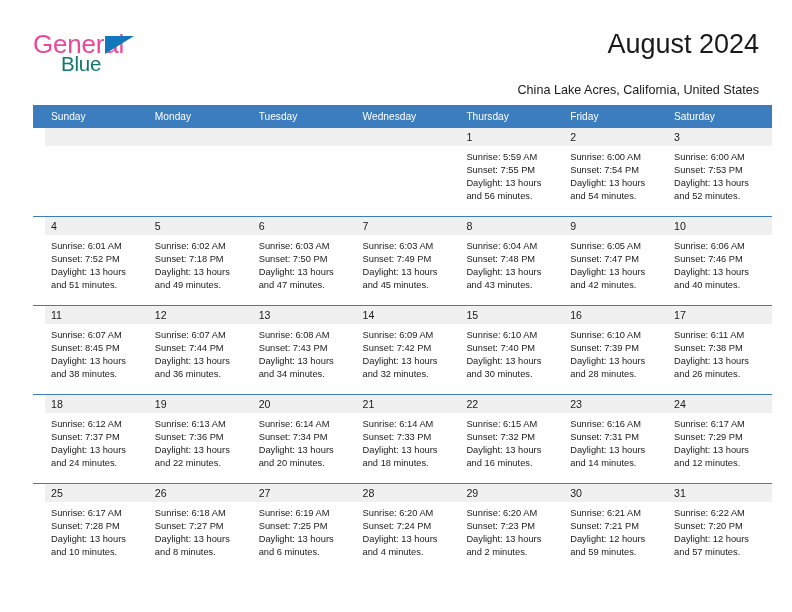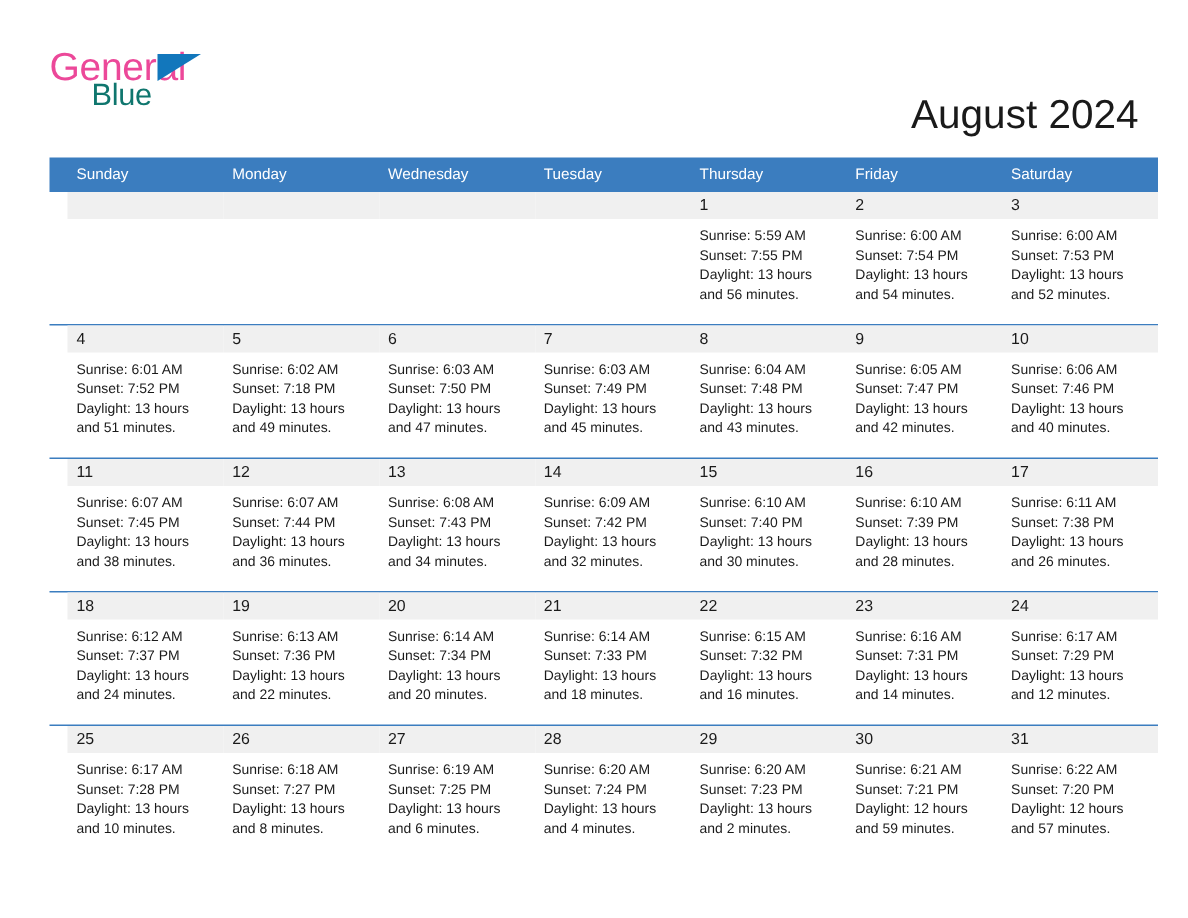--- a/index.html
+++ b/index.html
@@ -68,21 +68,20 @@
     right: 33px;
     top: 28px;
     text-align: right;
   }
   .cal-title {
     font-size: 27px;
     font-weight: normal;
     color: #1a1a1a;
     line-height: 32px;
     white-space: nowrap;
-    margin-top: 32px;
   }
   .cal-sub {
     margin-top: 23px;
     font-size: 12.6px;
     color: #1a1a1a;
     line-height: 15px;
     white-space: nowrap;
   }
 
   
@@ -161,22 +160,22 @@
       <div class="cal-sub">China Lake Acres, California, United States</div>
     </div>
 
   </div>
 
   <div class="calendar">
 
     <div class="cal-row cal-head">
       <div class="cell">Sunday</div>
       <div class="cell">Monday</div>
+      <div class="cell">Tuesday</div>
       <div class="cell">Wednesday</div>
-      <div class="cell">Tuesday</div>
       <div class="cell">Thursday</div>
       <div class="cell">Friday</div>
       <div class="cell">Saturday</div>
     </div>
 
     <div id="weeks-host">
         <div class="cal-row week">
           <div class="cell daycell">
             <div class="daynum"></div>
           </div>
@@ -280,21 +279,21 @@
               <div>Daylight: 13 hours</div>
               <div>and 40 minutes.</div>
             </div>
           </div>
         </div>
         <div class="cal-row week">
           <div class="cell daycell">
             <div class="daynum">11</div>
             <div class="dayinfo">
               <div>Sunrise: 6:07 AM</div>
-              <div>Sunset: 7:45 PM</div>
+              <div>Sunset: 8:45 PM</div>
               <div>Daylight: 13 hours</div>
               <div>and 38 minutes.</div>
             </div>
           </div>
           <div class="cell daycell">
             <div class="daynum">12</div>
             <div class="dayinfo">
               <div>Sunrise: 6:07 AM</div>
               <div>Sunset: 7:44 PM</div>
               <div>Daylight: 13 hours</div>

